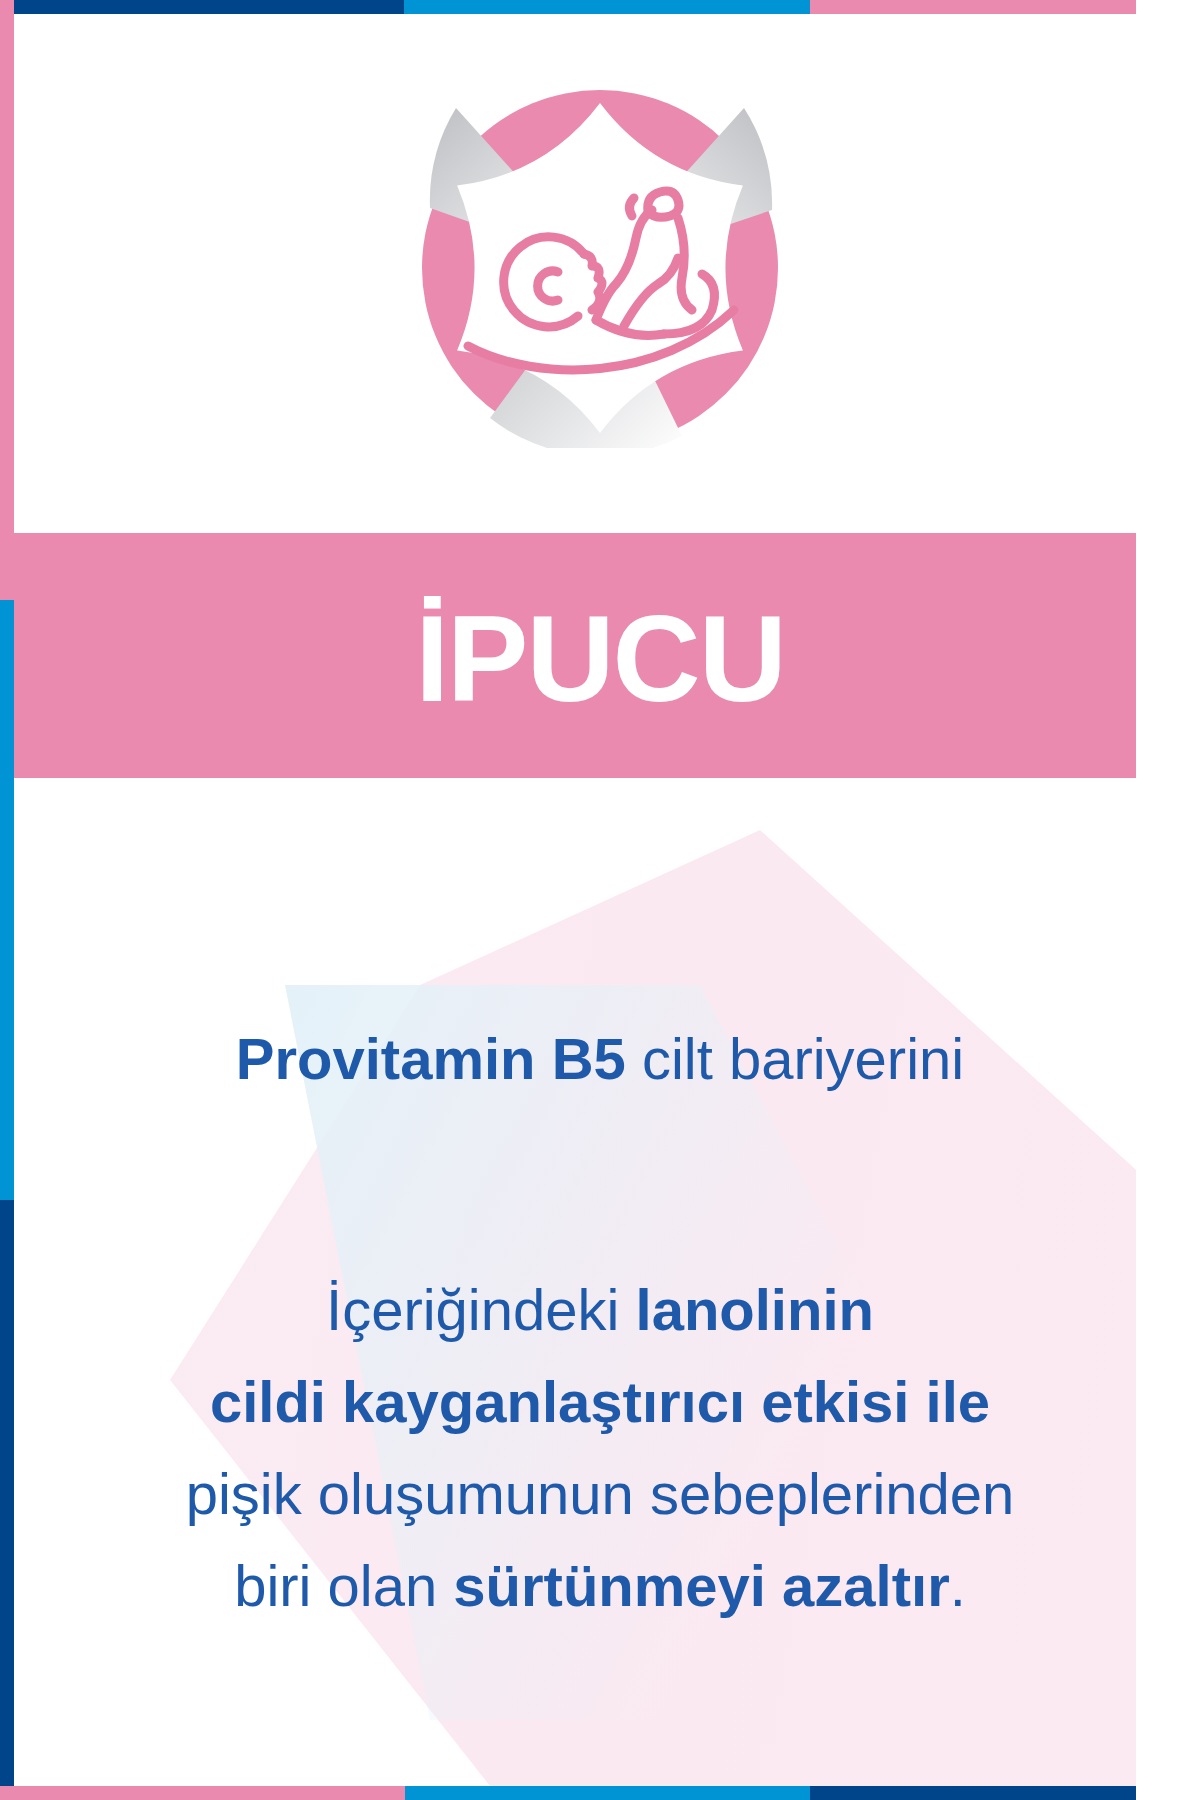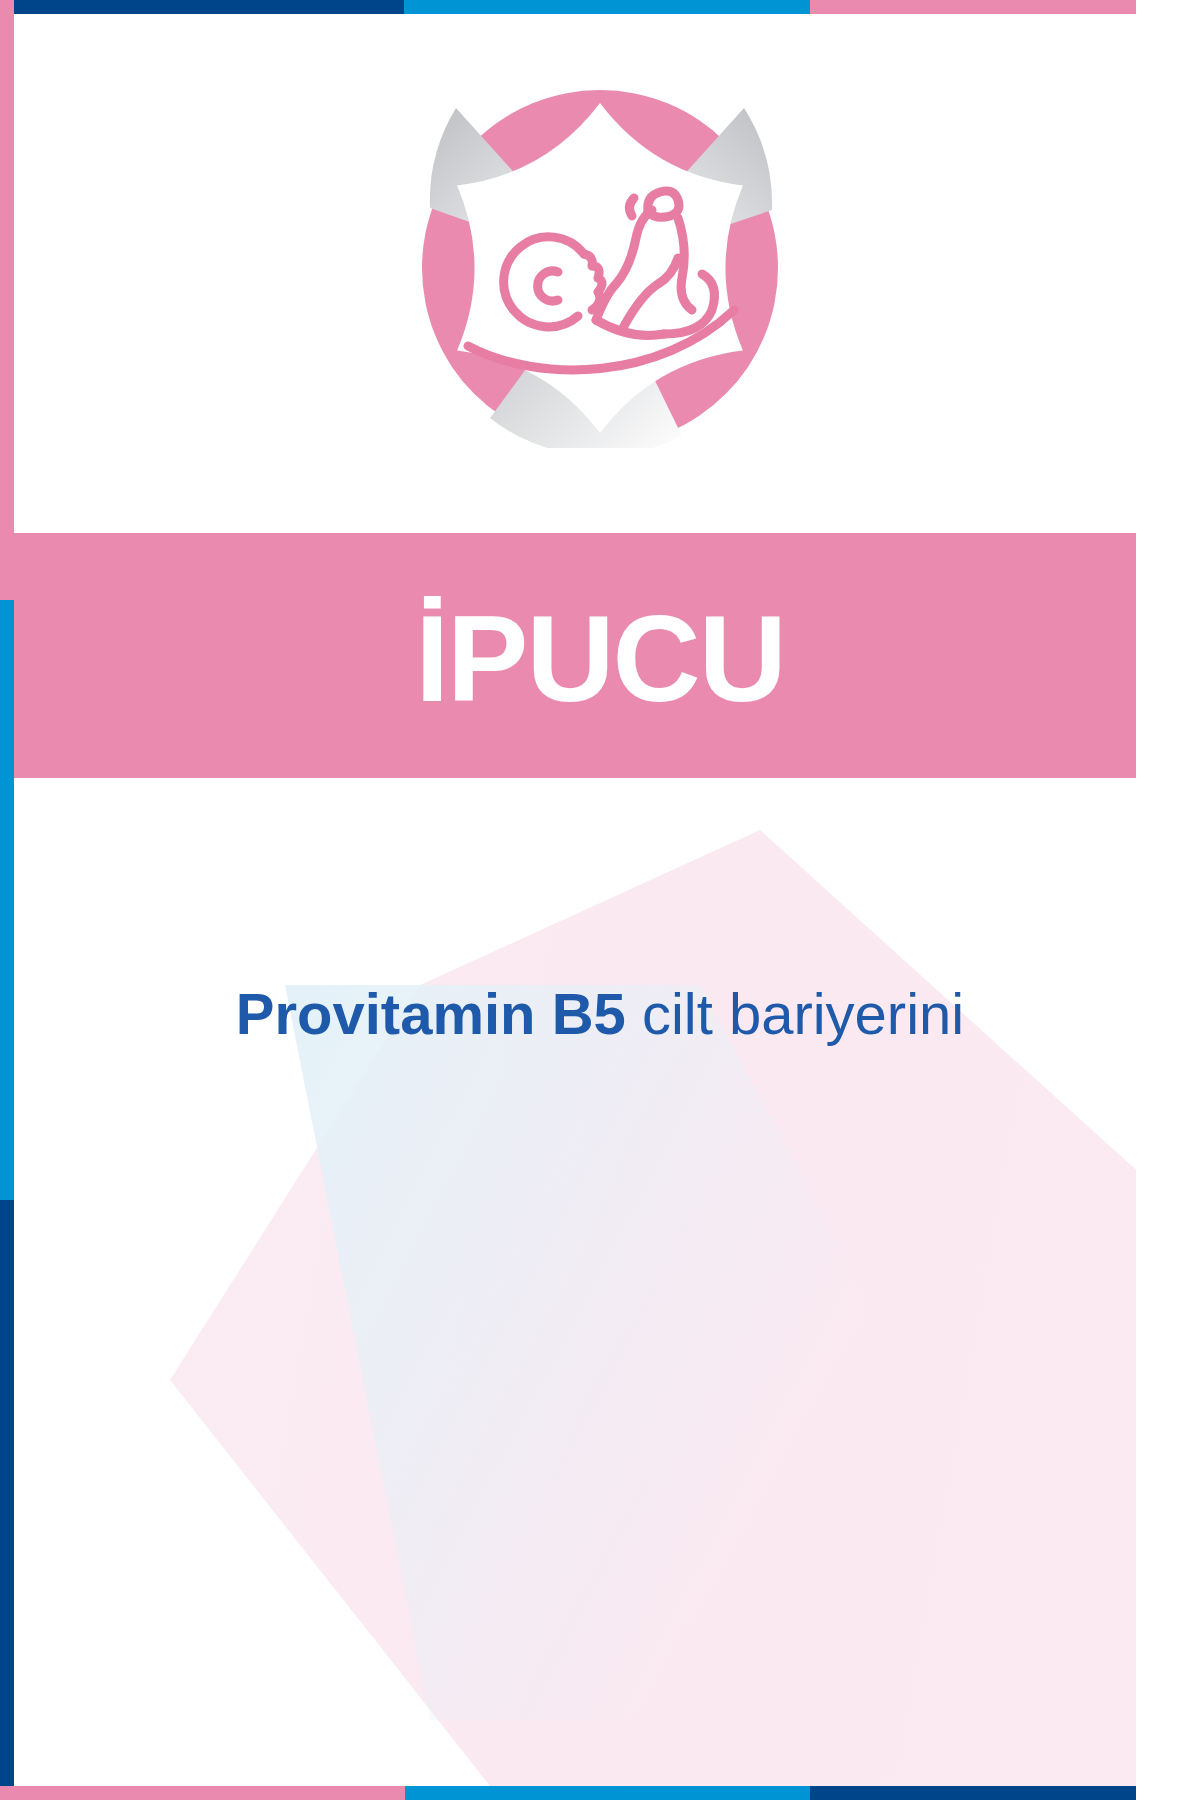--- a/index.html
+++ b/index.html
@@ -46,21 +46,21 @@
   }
   .banner h1{
     margin:0;padding-top:6px;color:#FFFFFF;font-size:122px;font-weight:bold;
     letter-spacing:-2px;line-height:1;font-family:"Liberation Sans", sans-serif;
   }
   
   .copy{position:absolute;left:0;width:1172px;z-index:3;text-align:center;
     color:#1E5AA9;font-size:58px;line-height:92px;font-weight:normal;}
   .copy b{font-weight:bold;}
   .copy .line{display:block;}
-  .copy.p1{top:896px;}
+  .copy.p1{top:941px;}
   .copy.p2{top:1192px;}
 </style>
 </head>
 <body>
 
 <div class="page">
 
   <div class="frame-top">
     <div class="seg-navy"></div>
     <div class="seg-lblue"></div>
@@ -124,15 +124,21 @@
       </svg>
     </div>
 
     <div class="banner">
       <h1>İPUCU</h1>
     </div>
 
     <p class="copy p1">
         <span class="line"><b>Provitamin B5</b><span> cilt bariyerini</span></span>
       </p>
+    <p class="copy p2">
+        <span class="line"><span>İçeriğindeki </span><b>lanolinin</b></span>
+        <span class="line"><b>cildi kayganlaştırıcı etkisi ile</b></span>
+        <span class="line"><span>pişik oluşumunun sebeplerinden</span></span>
+        <span class="line"><span>biri olan </span><b>sürtünmeyi azaltır</b><span>.</span></span>
+      </p>
 
   </div>
 </div>
 
 </body></html>

